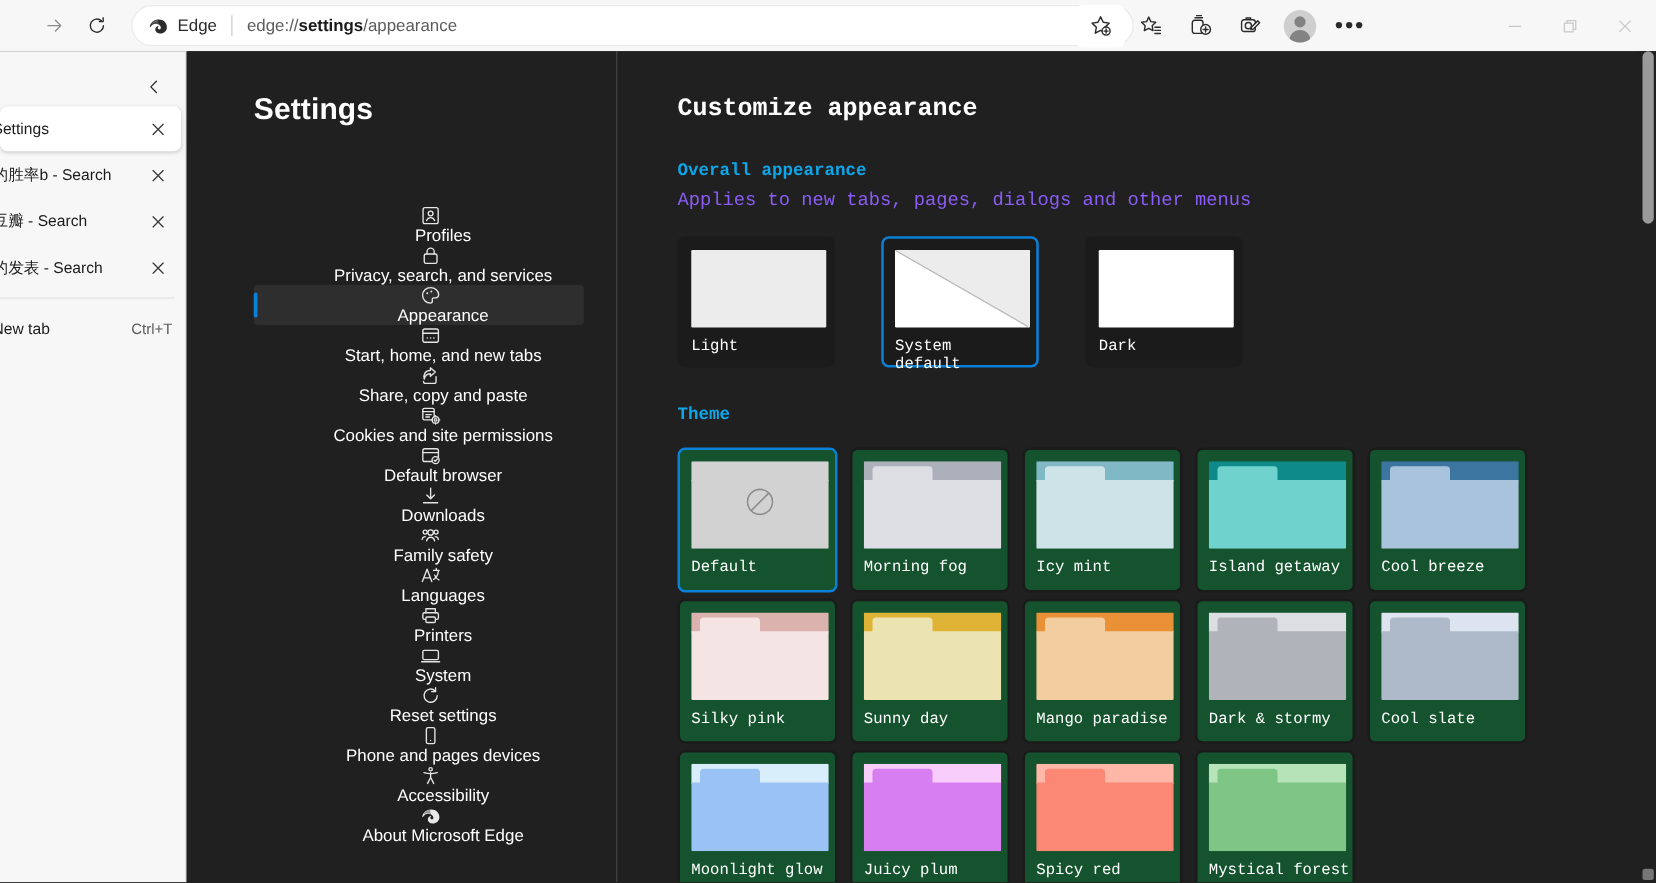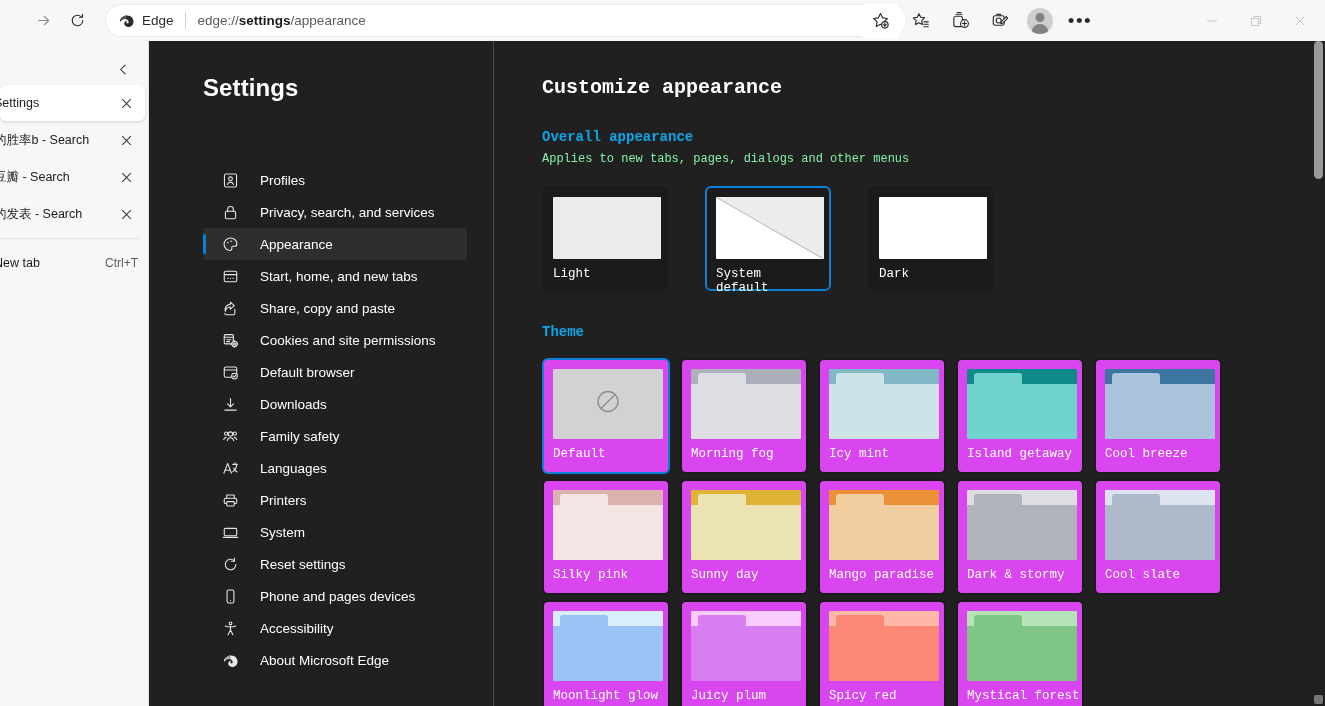--- a/index.html
+++ b/index.html
@@ -90,37 +90,38 @@
     position:absolute;left:53px;top:77px;width:262px;height:33px;
     background:#1b1b1b;border:1px solid #6a6a6a;border-radius:3px;
     display:flex;align-items:center;
   }
   .s-search .mag{margin-left:11px;color:#c9c9c9;display:flex;}
   .s-search .ph{margin-left:12px;font-size:13.5px;color:#a2a2a2;}
   .s-nav{position:absolute;left:53px;top:123px;width:264px;}
   .s-item{
     position:relative;display:flex;align-items:center;height:32px;border-radius:3px;
     padding-left:18px;
+    flex-direction:column;
   }
   .s-item.sel{background:#2e2e2e;}
   .s-item.sel::before{
     content:"";position:absolute;left:0;top:6px;width:3px;height:20px;
     background:#0a80d8;border-radius:2px;
   }
   .s-ic{width:18px;height:18px;display:flex;align-items:center;justify-content:center;color:#e6e6e6;}
   .s-lbl{margin-left:21px;font-size:13.5px;color:#ffffff;white-space:nowrap;}
 
   
   .main{
     position:absolute;left:494px;top:41px;width:831px;height:665px;
     background:#202020;overflow:hidden;font-family:Liberation Mono, monospace;
   }
   .m-h1{position:absolute;left:48px;top:35px;font-size:20px;font-weight:700;color:#ffffff;}
   .m-h2{font-size:14px;font-weight:700;color:#0ea5e9;}
-  .m-sub{font-size:12px;color:#86efac;margin-top:7px;}
+  .m-sub{font-size:15px;color:#8b5cf6;margin-top:7px;}
 
   .sec-overall{position:absolute;left:48px;top:88px;width:760px;}
   .tiles-row{display:flex;gap:37px;margin-top:20px;}
 
   .app-tile{
     width:126px;height:105px;background:#1b1b1b;border-radius:6px;
     border:2px solid #1b1b1b;padding:9px 9px 0 9px;box-sizing:border-box;
   }
   .app-tile.sel{border-color:#0a80d8;}
   .app-swatch{width:108px;height:62px;border-radius:1px;position:relative;overflow:hidden;}
@@ -132,21 +133,21 @@
   }
   .diag-split::before{
     content:"";position:absolute;left:-1px;top:-1px;width:124px;height:1px;
     background:#b9b9b9;transform-origin:0 0;transform:rotate(29.87deg);z-index:2;
   }
 
   
   .sec-theme{position:absolute;left:48px;top:283px;width:760px;}
   .theme-grid{display:flex;flex-wrap:wrap;gap:0 10px;margin-top:18px;}
   .theme-tile{
-    width:128px;height:116px;background:#d946ef;border-radius:6px;
+    width:128px;height:116px;background:#14532d;border-radius:6px;
     border:2px solid #1b1b1b;box-sizing:border-box;padding:9px 9px 0 9px;margin-bottom:5px;
   }
   .theme-tile.sel{border-color:#0a80d8;}
   .theme-swatch{width:110px;height:70px;position:relative;overflow:hidden;border-radius:1px;}
   .tab-strip{position:absolute;left:0;top:0;width:110px;height:16px;}
   .tab-chip{position:absolute;left:7px;top:4px;width:48px;height:12px;border-radius:3px 3px 0 0;}
   .body-fill{position:absolute;left:0;top:15px;width:110px;height:55px;}
   .no-icon{position:absolute;left:50%;top:50%;transform:translate(-50%,-50%);}
   .theme-label{font-size:12.5px;color:#ffffff;margin-top:8px;white-space:nowrap;}
 

